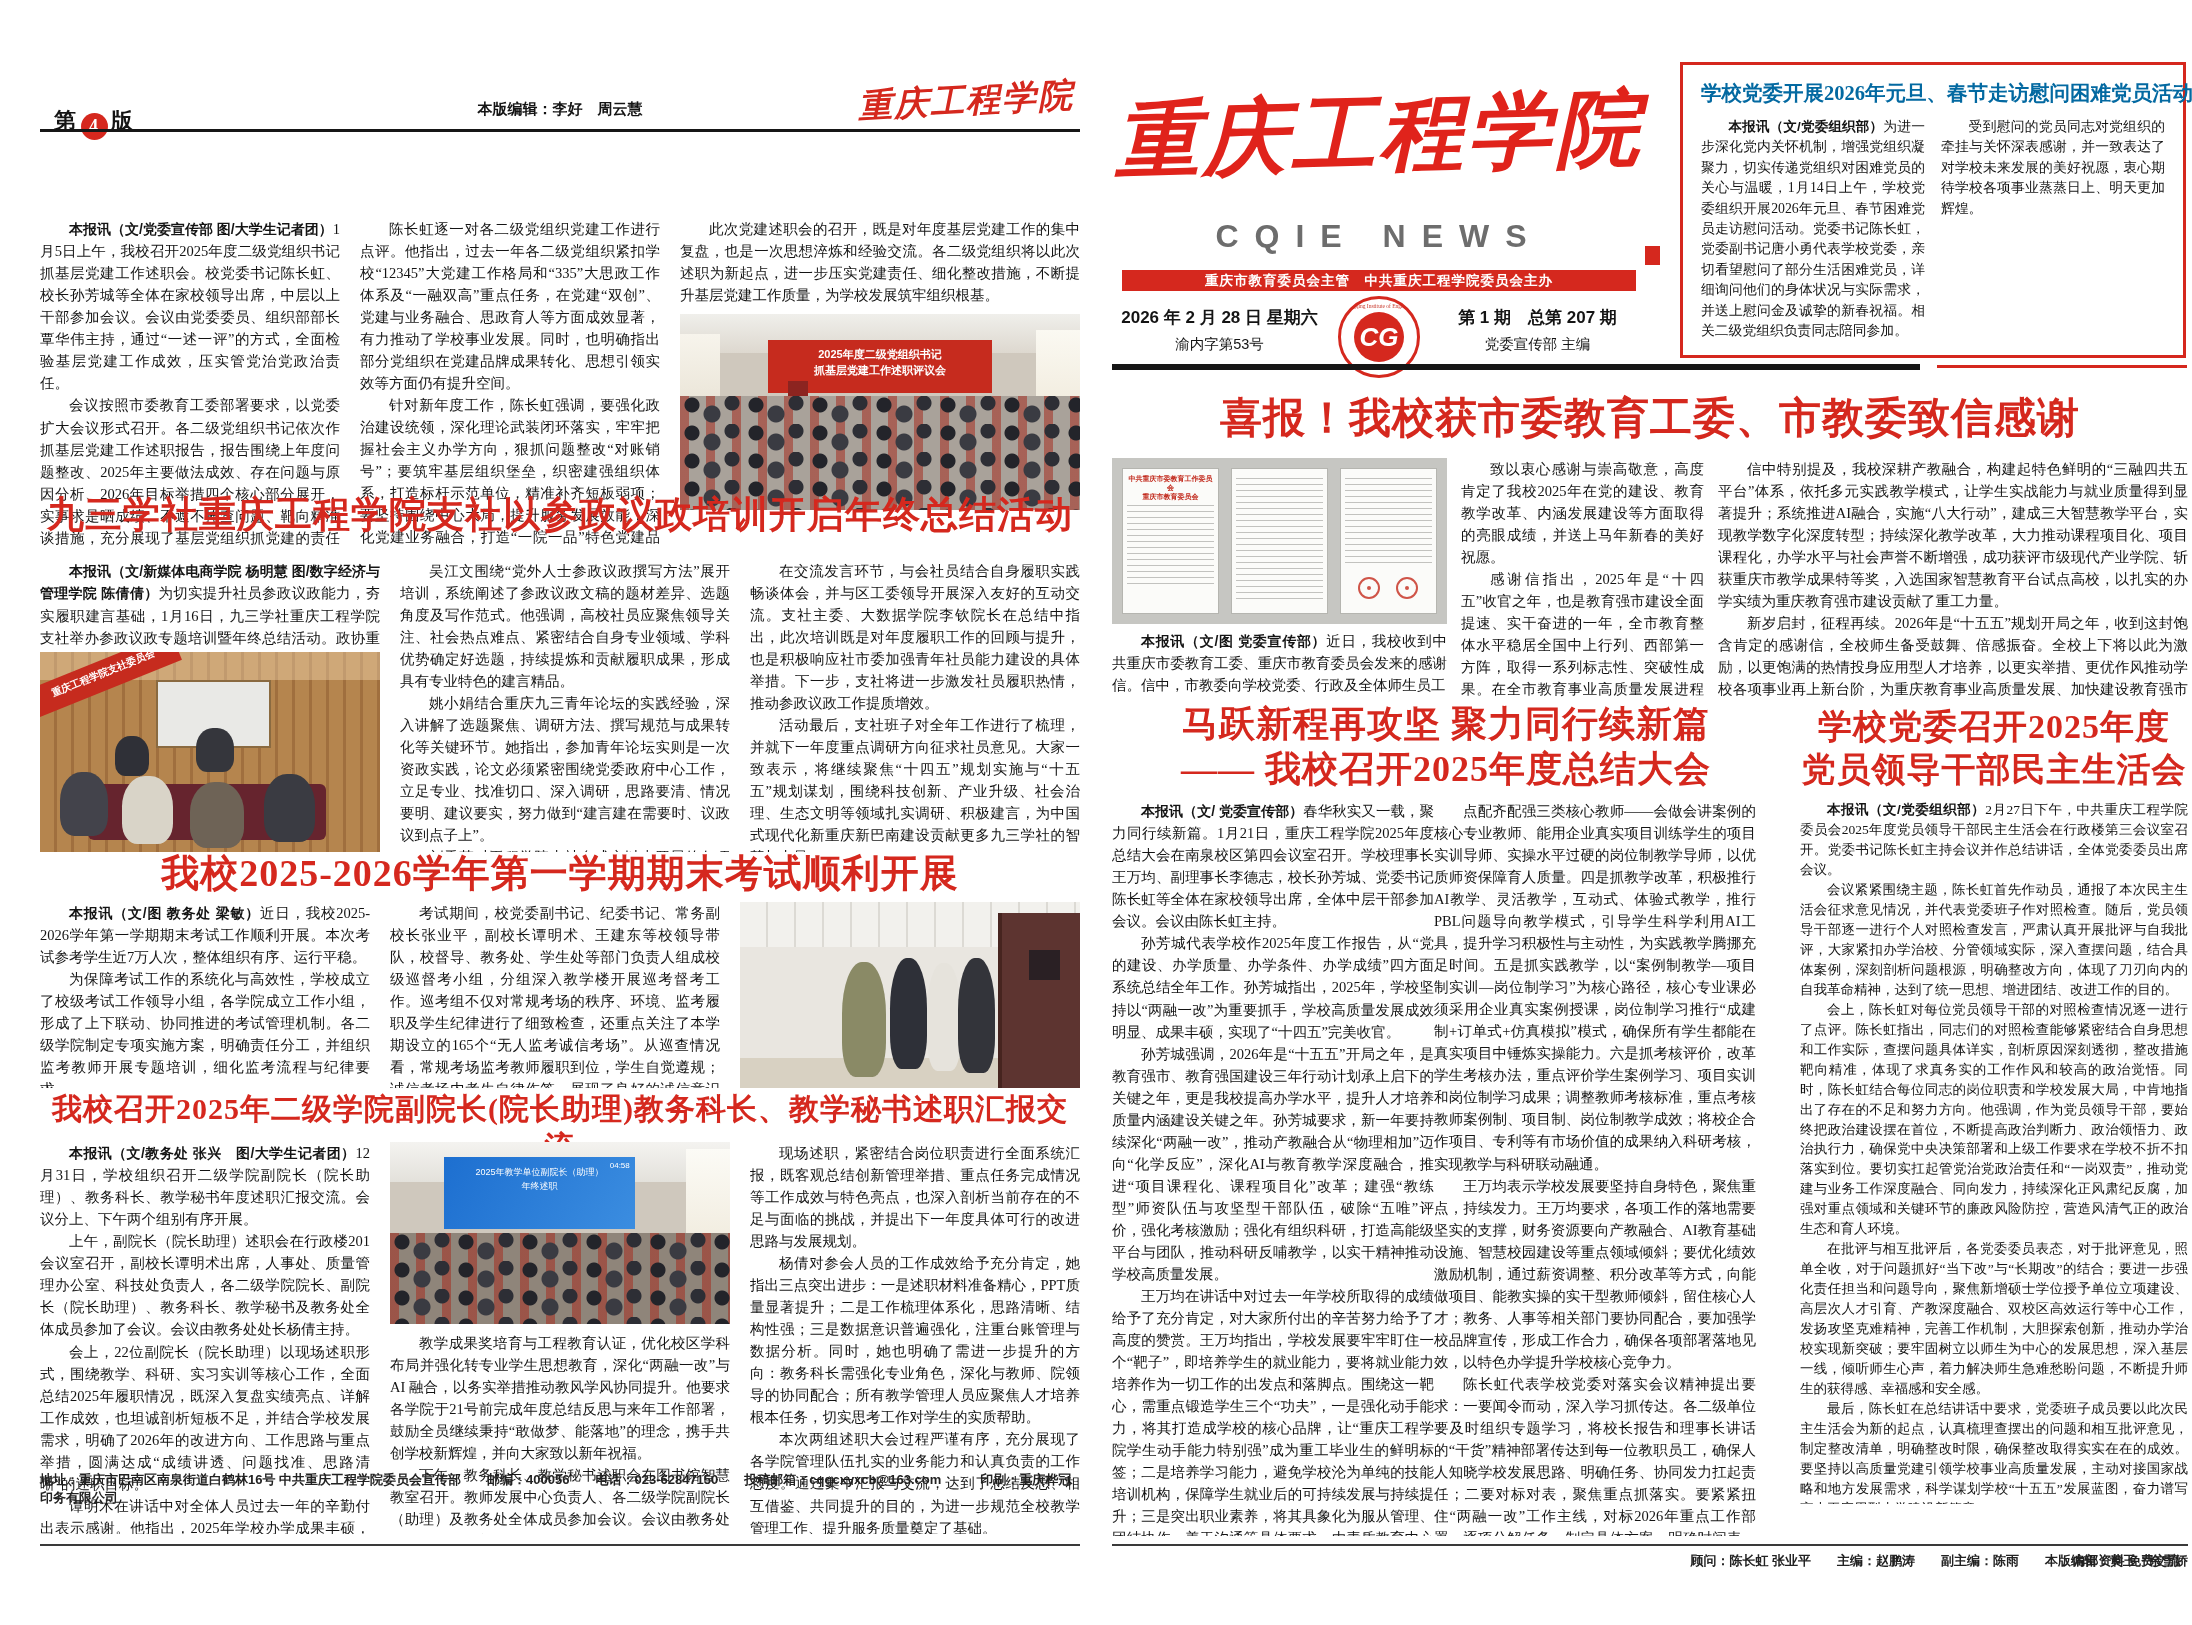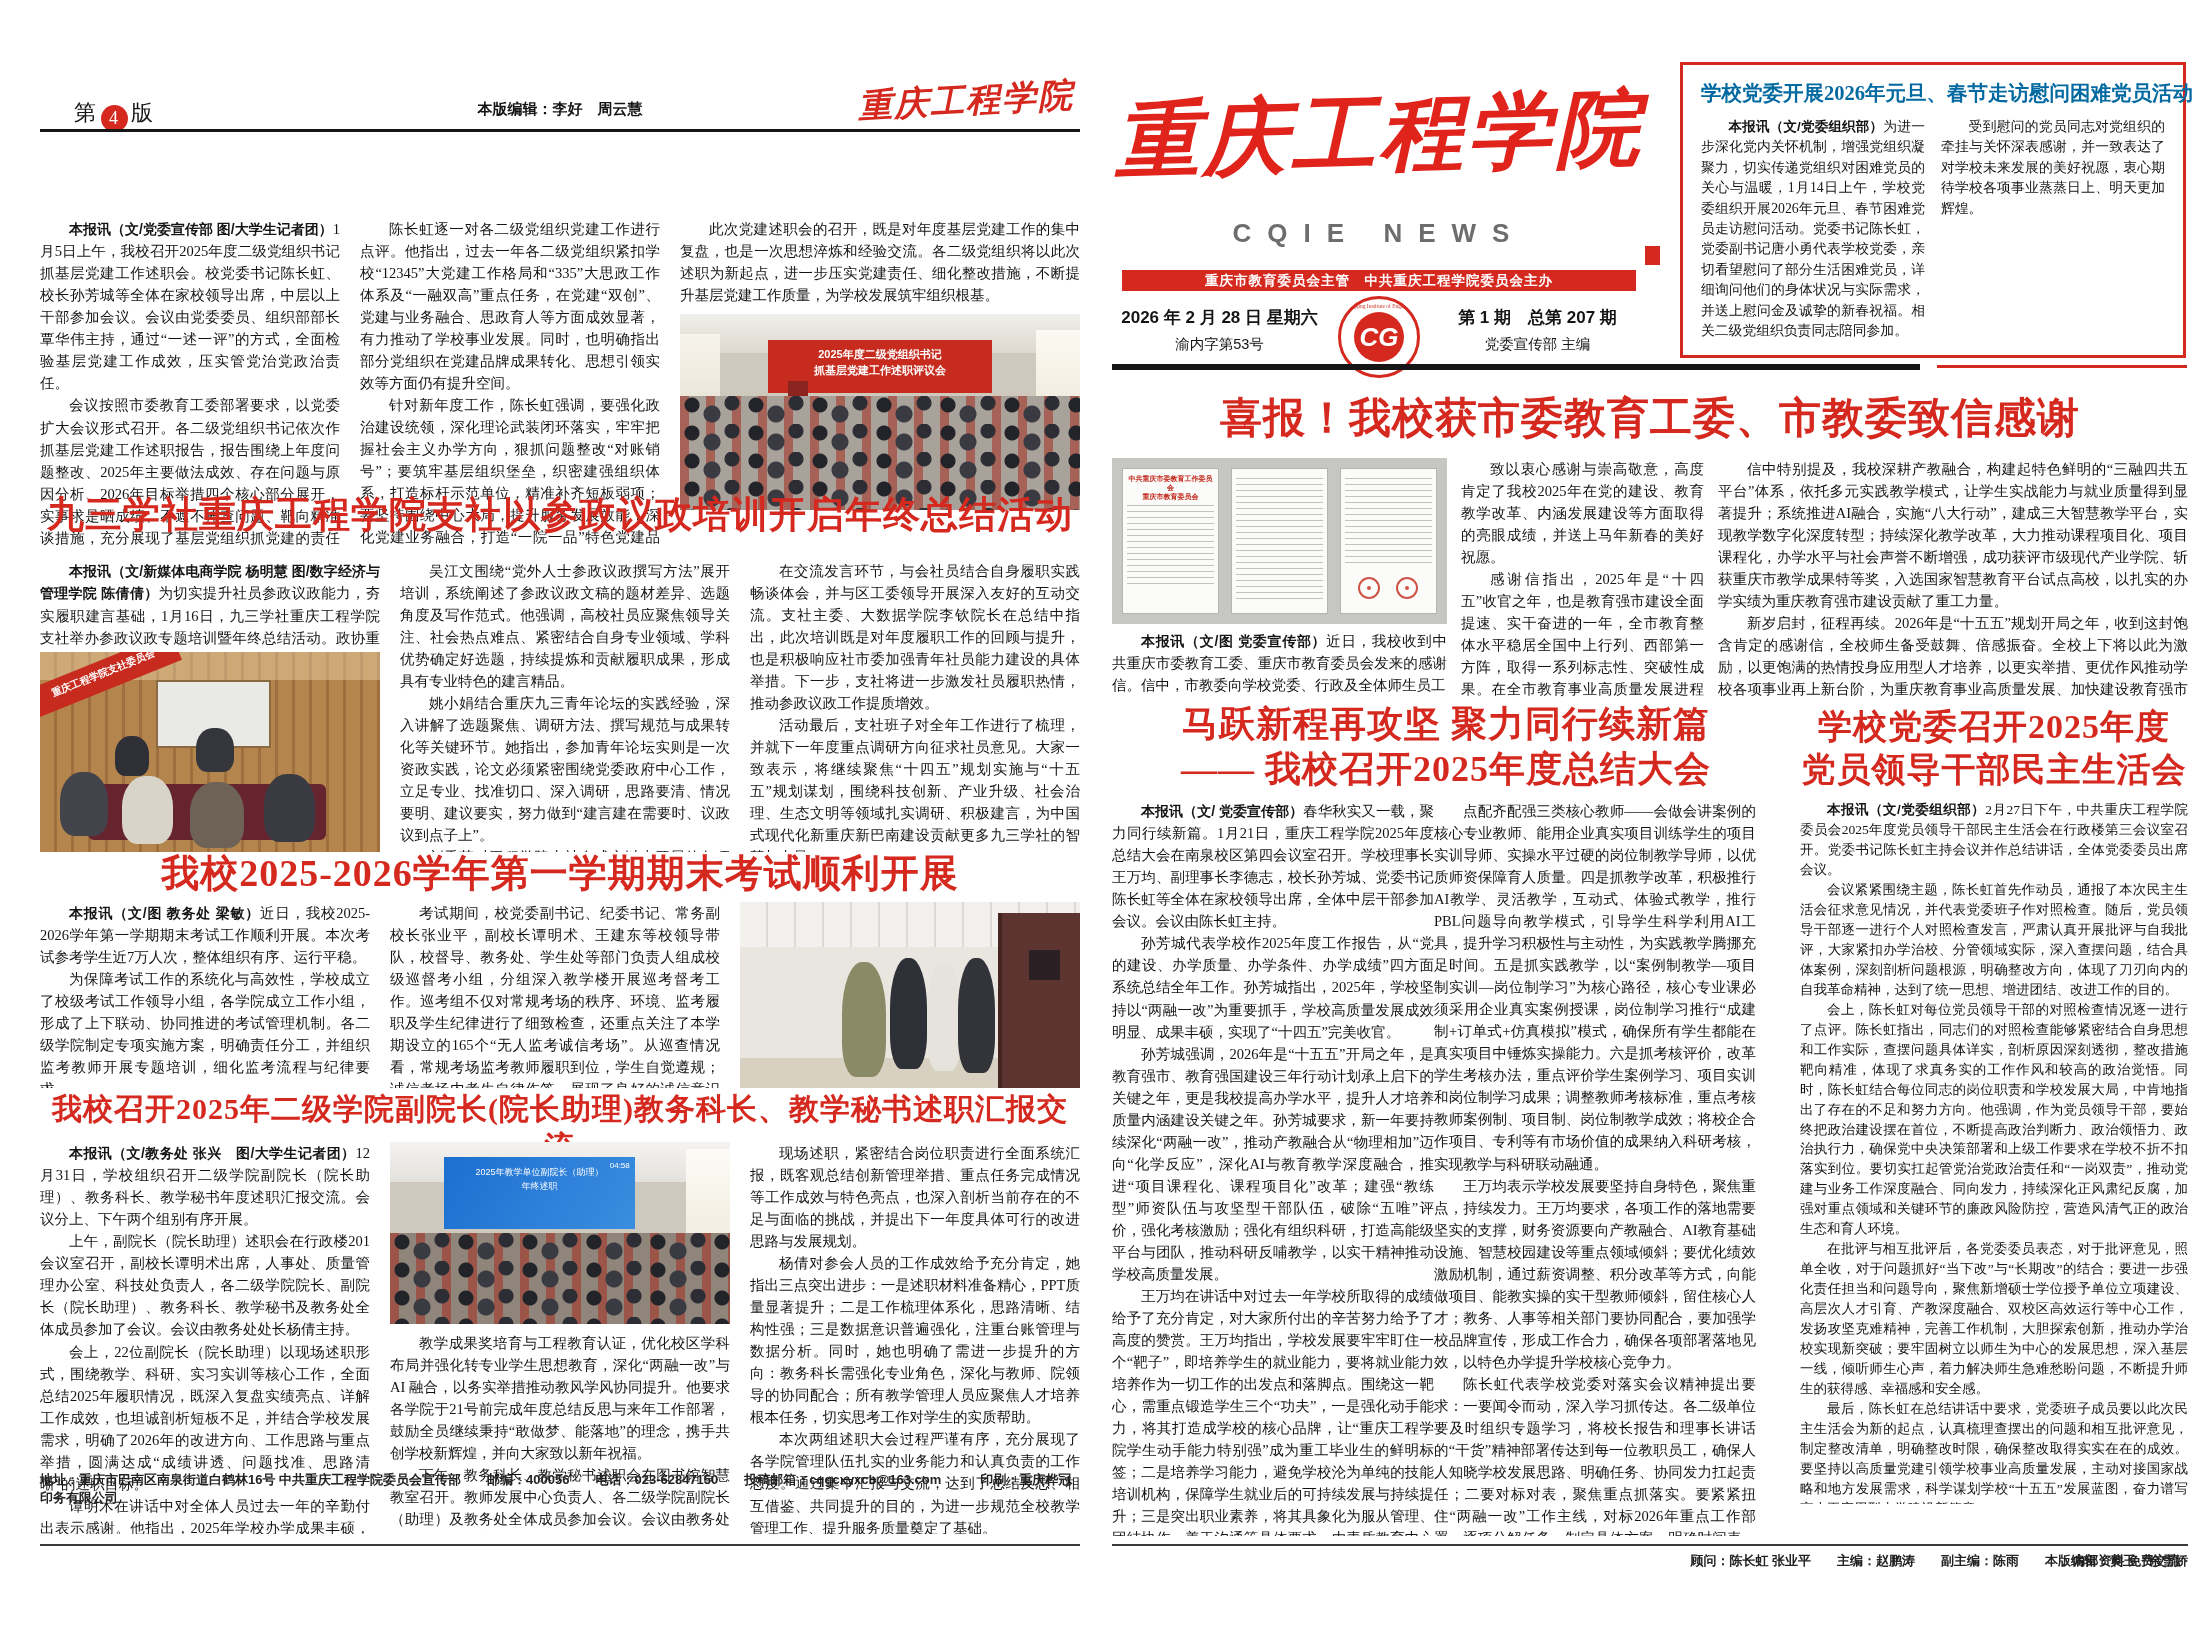--- a/index.html
+++ b/index.html
@@ -11,21 +11,21 @@
 
   
   .headline { color:#d5281e; font-weight:bold; text-align:center; letter-spacing:1px; line-height:1.25; }
   .col { overflow:hidden; text-align:justify; font-size:14.5px; line-height:1.52; }
   .col p.para { text-indent:2em; }
   .byline { font-weight:bold; font-family:"Liberation Sans","DejaVu Sans",sans-serif; font-size:14px; }
   .bodyrow { display:flex; position:absolute; }
 
   
   .lp-header { position:absolute; left:0; top:90px; width:1040px; height:40px; }
-  .pageno { position:absolute; left:14px; top:8px; font-size:22px; font-weight:normal; letter-spacing:2px;margin-left:20px; }
+  .pageno { position:absolute; left:14px; top:16px; font-size:22px; font-weight:bold; letter-spacing:2px; }
   .pageno .circ { display:inline-block; width:27px; height:27px; background:#d5281e; color:#fff; border-radius:50%; text-align:center; line-height:27px; font-size:18px; vertical-align:-4px; margin:0 3px; }
   .ed-line { position:absolute; left:0; right:0; top:10px; text-align:center; font-family:"Liberation Sans","DejaVu Sans",sans-serif; font-weight:bold; font-size:15px; }
   .script-logo { position:absolute; right:6px; top:-12px; color:#d5281e; font-size:34px; font-weight:bold; font-style:italic; transform:rotate(-3deg); letter-spacing:2px; }
   .lp-rule { position:absolute; left:0; top:129px; width:1040px; height:3px; background:#161616; }
 
   
   .photo { position:relative; overflow:hidden; background:#cfc8bd; }
   .ph-caption-banner { position:absolute; background:#c62b1e; color:#fff; font-weight:bold; text-align:center; font-family:"Liberation Sans","DejaVu Sans",sans-serif; }
   .crowd { position:absolute; left:0; right:0; bottom:0;
     background-color:#a9a29a;
@@ -44,21 +44,21 @@
   
   .letter { background:#c6c6c2; }
   .letter .pg { position:absolute; top:6%; height:88%; width:29%; background:#fbfbf9; border:1px solid #b5b5b0; padding:5px 4px; overflow:hidden; }
   .letter .red-h { color:#c22b1e; font-weight:bold; font-size:7px; text-align:center; line-height:1.3; font-family:"Liberation Sans","DejaVu Sans",sans-serif; }
   .letter .lines { margin-top:4px; height:78%; background:repeating-linear-gradient(#9c9c98 0 1px, transparent 1px 6px); opacity:.6; }
   .seal { position:absolute; width:22px; height:22px; border:2px solid #c8372a; border-radius:50%; opacity:.85; }
   .seal:after { content:""; position:absolute; left:7px; top:7px; width:4px; height:4px; background:#c8372a; border-radius:50%; }
 
   
   .mast-title { position:absolute; left:0; top:78px; width:534px; text-align:center; color:#e0231b; font-size:84px; font-weight:bold; font-style:italic; letter-spacing:4px; transform:rotate(-1.5deg); }
-  .mast-sub { position:absolute; left:0; top:218px; width:534px; text-align:center; color:#6d6d6d; font-weight:bold; font-size:26px; letter-spacing:16px; font-family:"Liberation Sans","DejaVu Sans",sans-serif; }
+  .mast-sub { position:absolute; left:0; top:218px; width:534px; text-align:center; color:#6d6d6d; font-weight:bold; font-size:32px; letter-spacing:16px; font-family:"Liberation Sans","DejaVu Sans",sans-serif; }
   .mast-bar { position:absolute; left:10px; top:270px; width:514px; height:21px; background:#d5281e; color:#fff; font-weight:bold; font-size:13.5px; text-align:center; line-height:21px; font-family:"Liberation Sans","DejaVu Sans",sans-serif; letter-spacing:1px; }
   .mast-info { position:absolute; font-family:"Liberation Sans","DejaVu Sans",sans-serif; text-align:center; }
   .mast-info .l1 { font-weight:bold; font-size:17px;text-align:center; }
   .mast-info .l2 { font-size:14.5px; margin-top:6px; }
   .logo { position:absolute; left:226px; top:296px; width:82px; height:82px; border:3px solid #d5281e; border-radius:50%; background:#fff; overflow:hidden; }
   .logo .ringtext { position:absolute; top:4px; left:0; right:0; text-align:center; font-size:5.5px; color:#c8372a; white-space:nowrap; }
   .logo .core { position:absolute; left:13px; top:13px; width:50px; height:50px; background:#d5281e; border-radius:50%; color:#fff; font-weight:bold; font-style:italic; font-size:26px; text-align:center; line-height:50px; font-family:"Liberation Sans","DejaVu Sans",sans-serif; }
   .blackbar { position:absolute; left:0; top:364px; width:808px; height:6px; background:#161616; }
   .redbar-seg { position:absolute; left:825px; top:365px; width:250px; height:3px; background:#d5281e; }
 

